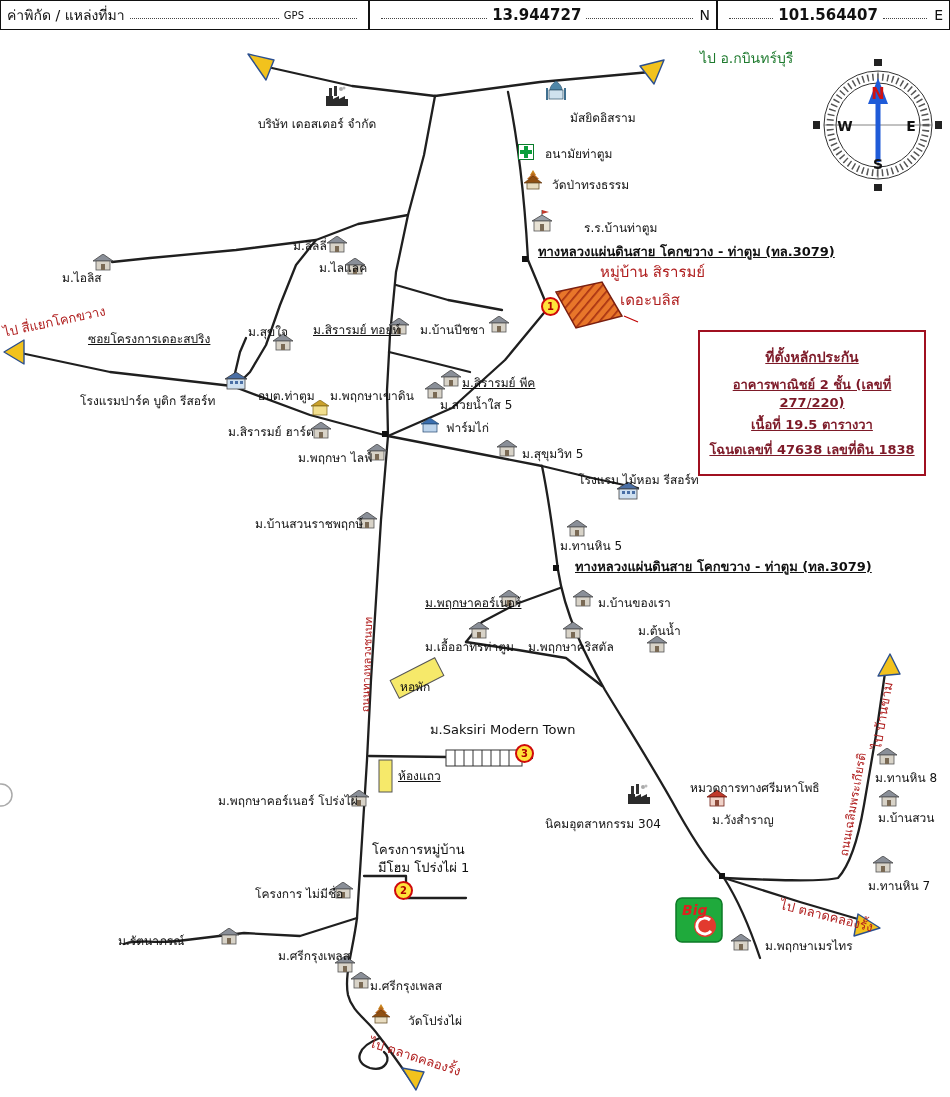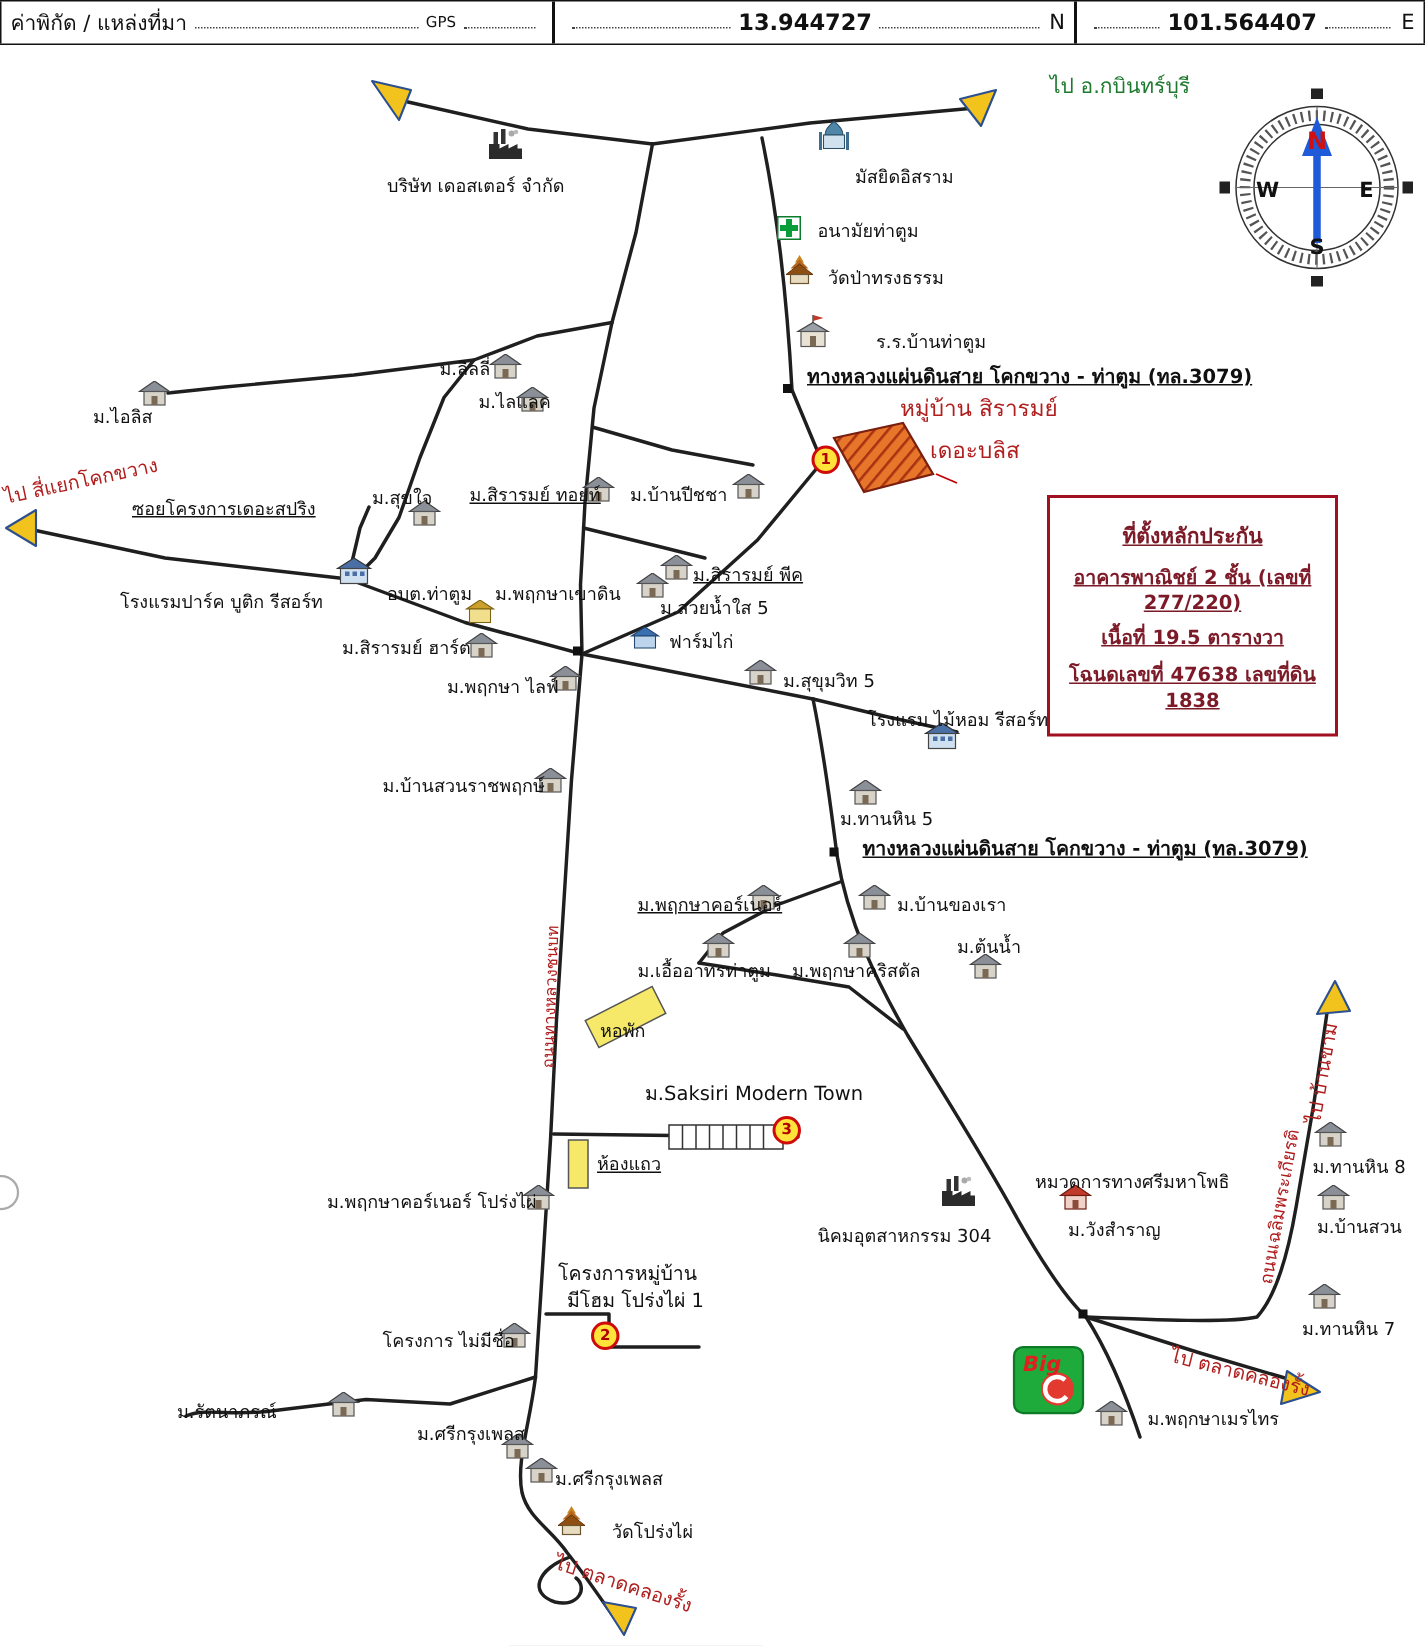--- a/index.html
+++ b/index.html
@@ -26,21 +26,21 @@
   .map-label.red{color:#b01e1e;}
   .map-label.green{color:#1e7a2e;}
   .map-label.u{text-decoration:underline;}
   .map-label.hw{font-weight:bold;text-decoration:underline;font-size:13px;}
   .map-label.bigc{color:#e02020;font-weight:bold;font-style:italic;}
   .marker{position:absolute;line-height:0;}
   .badge{position:absolute;width:15px;height:15px;border-radius:50%;background:#ffe23a;
          border:2px solid #cf0a0a;color:#b00000;font-weight:bold;font-size:10px;
          line-height:15px;text-align:center;}
   
-  .info-box{position:absolute;left:698px;top:330px;width:194px;border:2px solid #a01020;
+  .info-box{position:absolute;left:698px;top:330px;width:228px;border:2px solid #a01020;
             background:#fff;color:#7d1a28;text-align:center;font-weight:bold;font-size:13px;
             padding:10px 4px;box-sizing:border-box;}
   .info-box div{text-decoration:underline;margin:4px 0;}
   .info-box .ib-title{font-size:14px;margin-bottom:6px;}
   
   .compass-letter{font:bold 14px "DejaVu Sans",sans-serif;fill:#111;text-anchor:middle;}
   .compass-n{fill:#d01010;font-size:16px;}
 </style>
 </head>
 <body>

